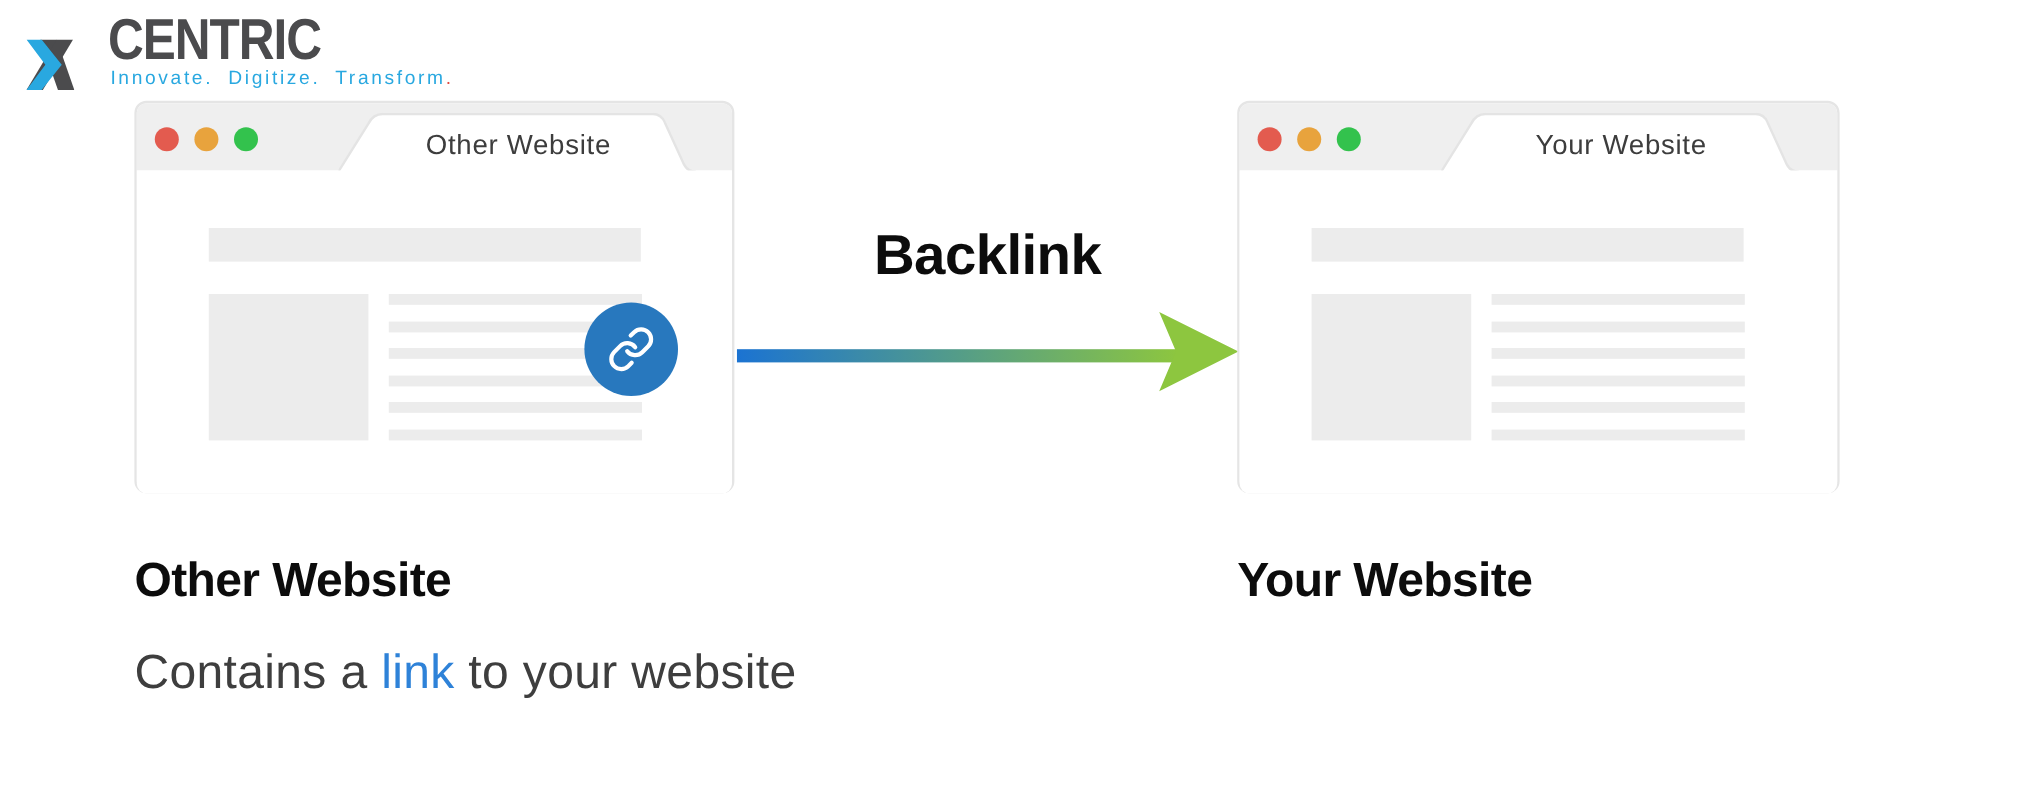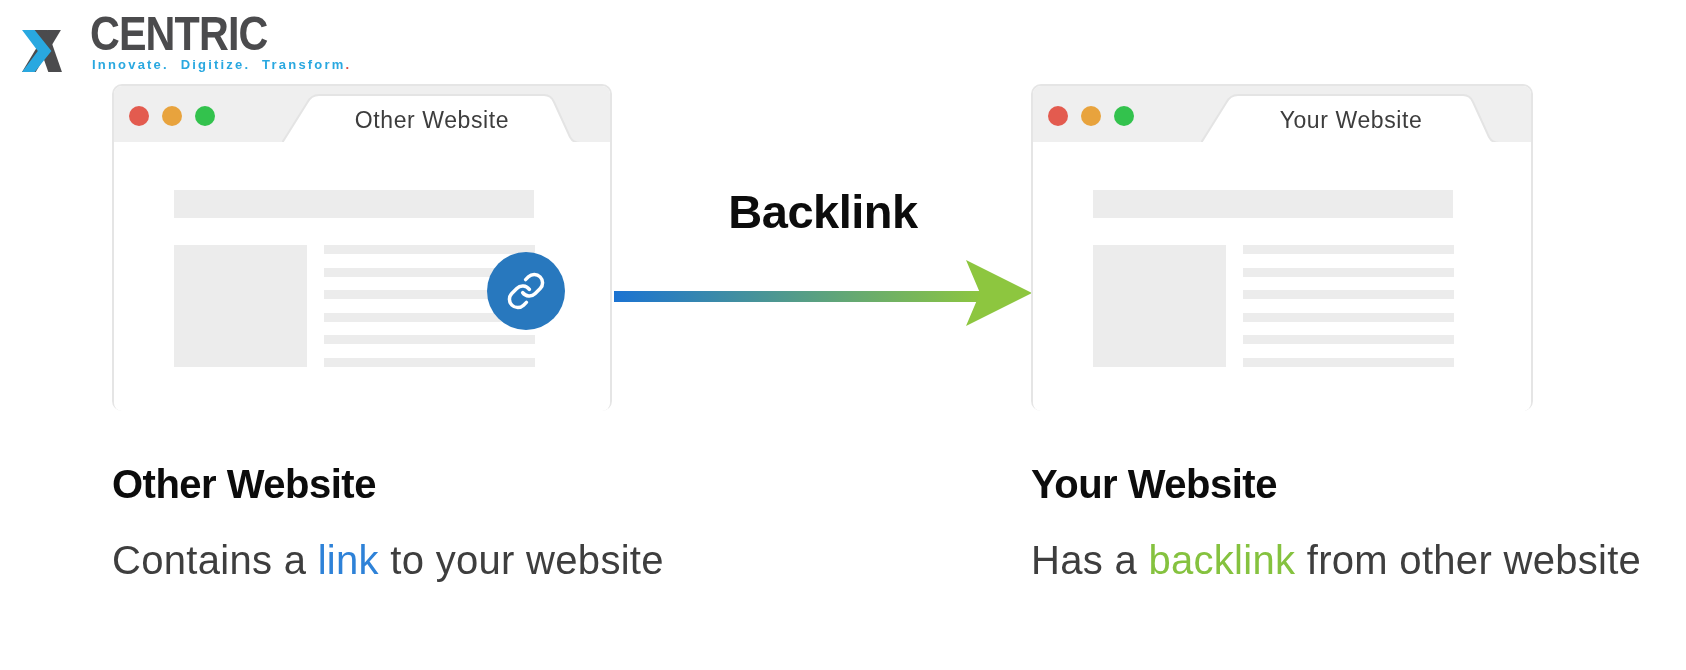--- a/index.html
+++ b/index.html
@@ -23,21 +23,21 @@
   *{margin:0;padding:0;box-sizing:border-box;}
   html,body{background:#fff;}
   body{font-family:"Liberation Sans", sans-serif;}
   .canvas{position:relative;width:1686px;height:670px;background:#fff;overflow:hidden;}
 
   
   .logo{position:absolute;left:22px;top:12px;display:flex;align-items:flex-end;gap:28px;}
   .logo-x{width:40px;height:42px;display:block;margin-top:2px;}
   .logo-right{margin-left:0px;}
   .brand{font-size:48px;font-weight:700;color:var(--logo_gray);letter-spacing:-1px;line-height:44px;transform:scaleX(.86);transform-origin:left top;white-space:nowrap;}
-  .tagline{margin-top:1px;margin-left:2px;font-size:13px;font-weight:700;color:var(--logo_blue);letter-spacing:2.2px;word-spacing:6px;white-space:nowrap;}
+  .tagline{margin-top:1px;margin-left:2px;font-size:16px;font-weight:400;color:var(--logo_blue);letter-spacing:2.2px;word-spacing:6px;white-space:nowrap;}
   .tagline-dot{color:var(--logo_dot_red);}
 
   
   .browser-window{position:absolute;top:84px;width:500px;height:327px;background:#fff;
     border:2px solid var(--window_border);border-radius:10px;}
   .win-left{left:112px;}
   .win-right{left:1031px;width:502px;}
   .window-header{position:relative;height:56px;background:var(--window_chrome);border-radius:8px 8px 0 0;}
   .dot{position:absolute;top:20px;width:20px;height:20px;border-radius:50%;}
   .dot-red{left:15px;background:var(--dot_red);}
@@ -155,15 +155,14 @@
         <div class="ph-line"></div>
         <div class="ph-line"></div>
       </div>
     </div>
   </section>
 
   <h2 class="caption-title cap-left">Other Website</h2>
   <p class="caption-body cap-left"><span>Contains a </span><span class="hl-blue">link</span><span> to your website</span></p>
 
   <h2 class="caption-title cap-right">Your Website</h2>
-  <p class="caption-body cap-right"><span>Has a </span><span class="hl-green">backlink</span><span> from other website</span></p>
 
 </div>
 
 </body></html>

